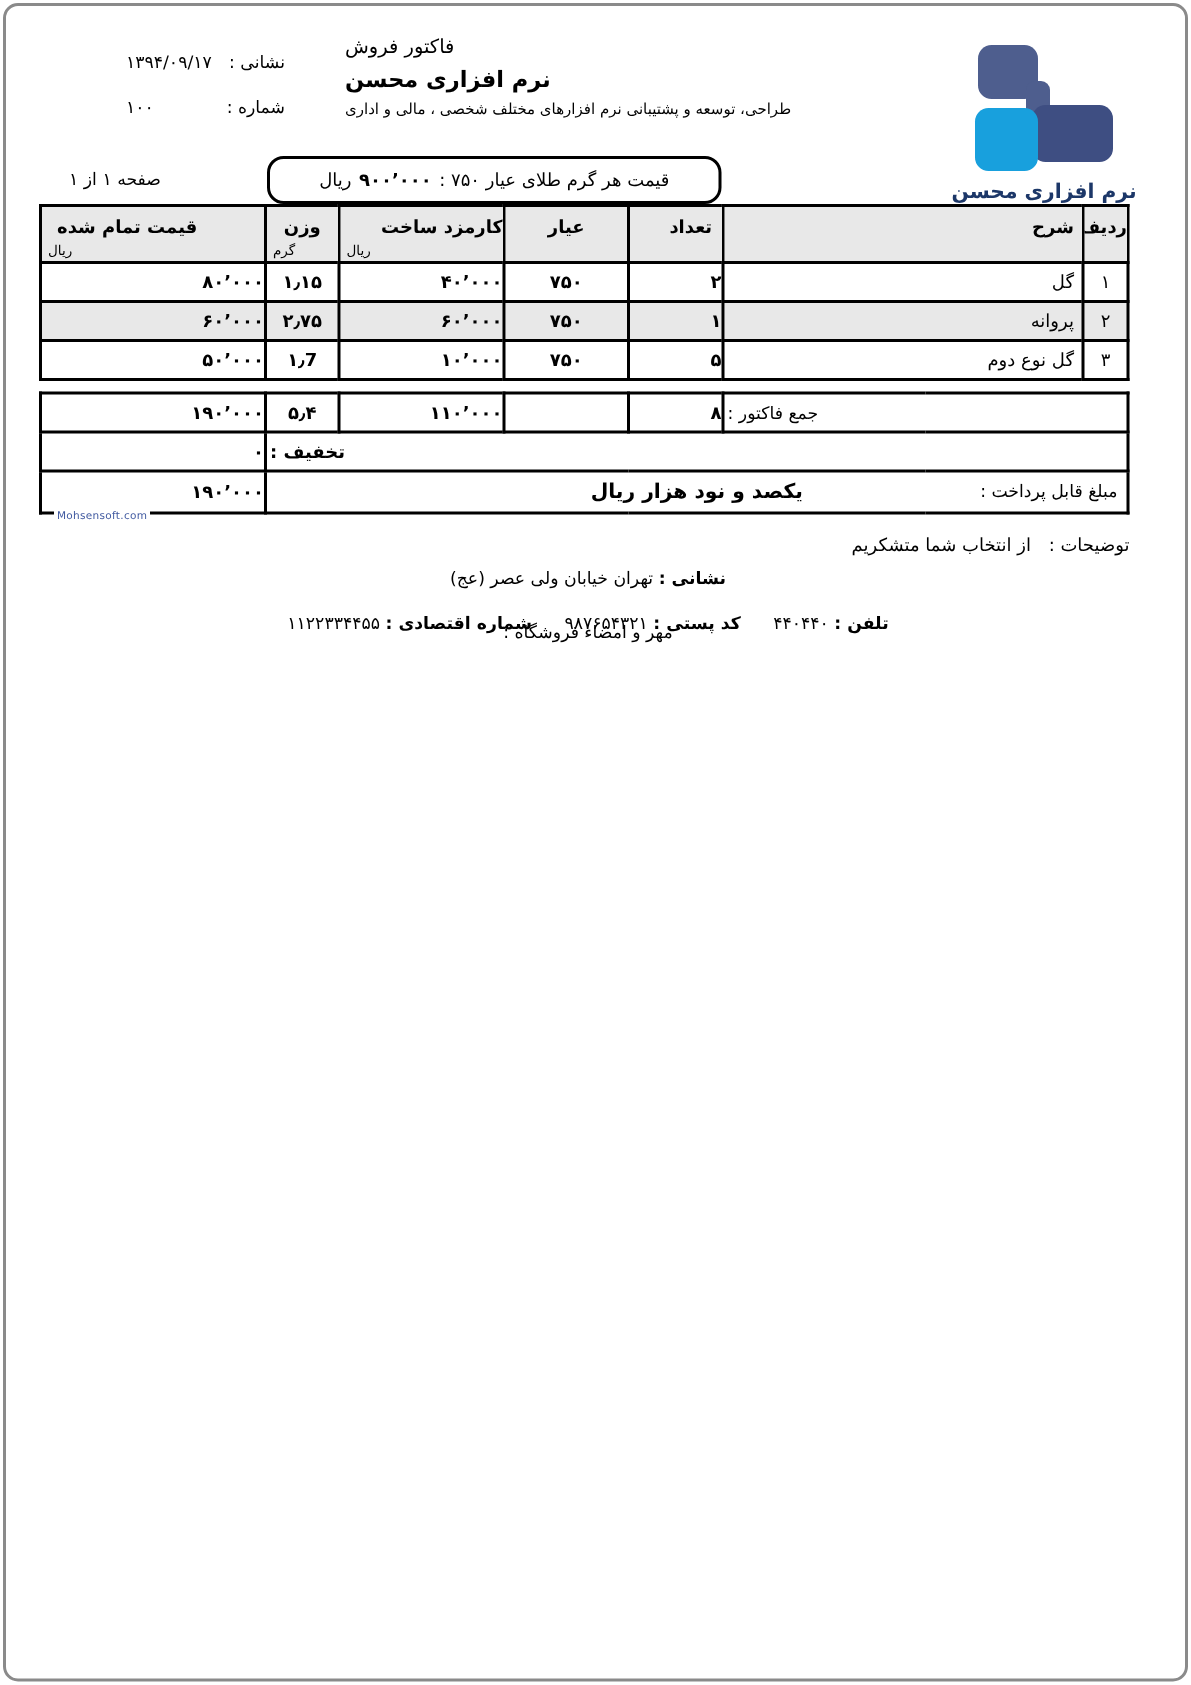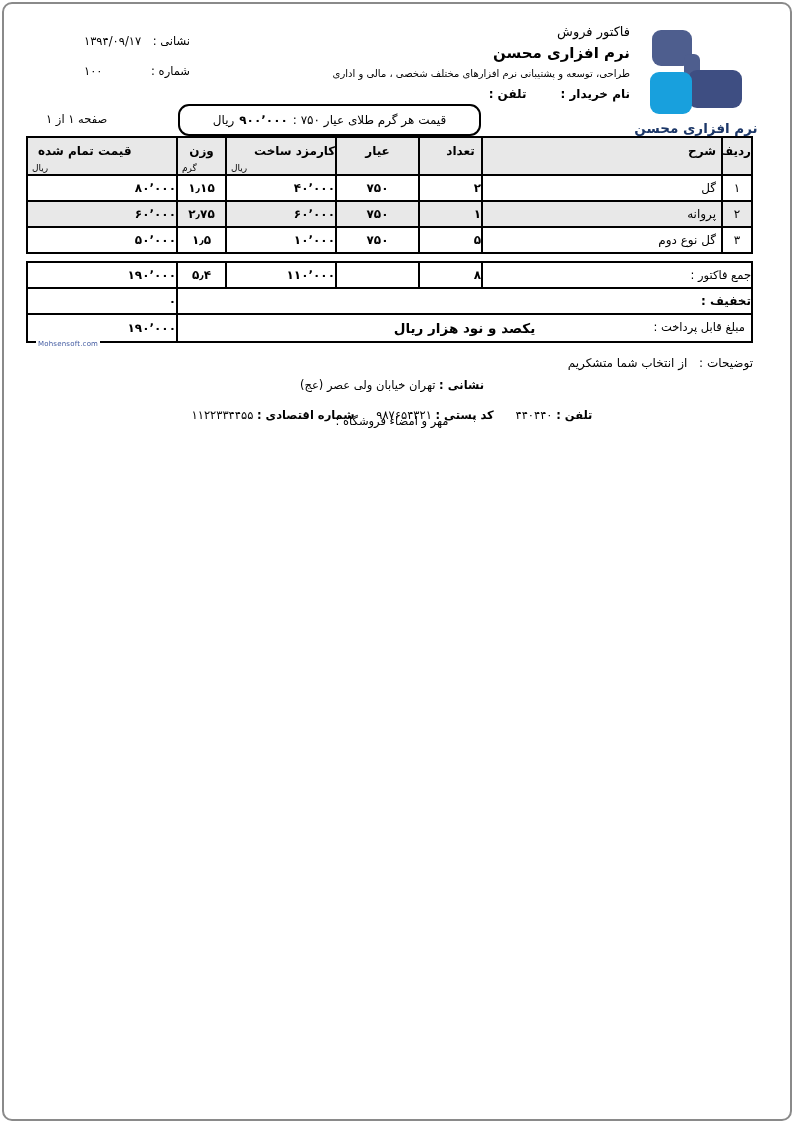--- a/index.html
+++ b/index.html
@@ -9,21 +9,21 @@
     position:relative; width:794px; height:1123px; background:#fff;
     overflow:hidden; margin:0 auto;
   }
   .page-frame {
     position:absolute; inset:2px; border:2px solid #8a8a8a; border-radius:10px;
     pointer-events:none;
   }
   
   .meta-left { position:absolute; left:84px; top:34px; width:106px; direction:rtl; font-size:11.5px; }
   .meta-row { display:flex; justify-content:space-between; margin-bottom:16px; }
-  .header-center { position:absolute; left:230px; top:24px; width:400px; text-align:right; direction:rtl; }
+  .header-center { position:absolute; left:230px; top:24px; width:400px; text-align:left; direction:rtl; }
   .invoice-type { font-size:13px; }
   .company-name { font-size:15px; font-weight:bold; margin-top:5px; }
   .company-subtitle { font-size:10px; margin-top:6px; }
   .buyer-line { font-size:12px; font-weight:bold; margin-top:8px; }
   .buyer-gap { display:inline-block; width:34px; }
   .page-info { position:absolute; left:46px; top:112px; font-size:11.5px; direction:rtl; }
   
   .logo { position:absolute; top:30px; right:34px; width:128px; height:106px; }
   .logo .sq { position:absolute; }
   .sq-top    { left:20px; top:0;    width:40px; height:36px; border-radius:9px;  background:#4e5e8e; }
@@ -54,21 +54,21 @@
   tr.alt td { background:#e8e8e8; }
   .c-no    { width:30px;  text-align:center; }
   .c-desc  { width:240px; text-align:right; padding-right:5px; }
   .c-qty   { width:63px;  font-weight:bold;padding-left:20px; }
   .c-karat { width:83px;  text-align:center; font-weight:bold; }
   .c-fee   { width:110px; text-align:right; padding-left:27px; font-weight:bold; direction:ltr; }
   .c-wt    { width:49px;  text-align:center; font-weight:bold; }
   .c-price { width:150px; text-align:right; padding-left:10px; font-weight:bold; direction:ltr; }
   .c-fee, .c-price { text-align:left; } 
   td.c-fee, td.c-price { direction:ltr; text-align:right; padding-right:0; padding-left:12px; }
-  .sum-label { text-align:right; padding-left:2px; font-size:11.5px; }
+  .sum-label { text-align:left; padding-left:2px; font-size:11.5px; }
   .discount-label { font-weight:bold; font-size:12px; }
   .payable-cell { position:relative; }
   .payable-label { position:absolute; right:6px; top:5px; font-size:11.5px; font-weight:normal; }
   .payable-words { display:block; text-align:center; font-weight:bold; font-size:13.5px; }
   tr.payable-row td { height:28px; }
   .watermark {
     position:absolute; left:36px; top:340px; font-size:7px; color:#4059a0;
     background:#fff; padding:0 2px; z-index:3; letter-spacing:.2px;
   }
   
@@ -95,23 +95,20 @@
     <div class="meta-row">
       <span>شماره :</span>
       <span>۱۰۰</span>
     </div>
   </div>
 
   <div class="header-center">
     <div class="invoice-type">فاکتور فروش</div>
     <div class="company-name">نرم افزاری محسن</div>
     <div class="company-subtitle">طراحی، توسعه و پشتیبانی نرم افزارهای مختلف شخصی ، مالی و اداری</div>
-    <div class="buyer-line">
-      <span>نام خریدار :</span><span class="buyer-gap"></span><span>تلفن :</span>
-    </div>
   </div>
 
   <div class="logo">
     <div class="sq sq-top"></div>
     <div class="sq sq-bridge"></div>
     <div class="sq sq-navy"></div>
     <div class="sq sq-blue"></div>
     <div class="logo-wordmark">نرم افزاری محسن</div>
   </div>
 
@@ -152,21 +149,21 @@
         <td class="c-fee">۶۰٬۰۰۰</td>
         <td class="c-wt">۲٫۷۵</td>
         <td class="c-price">۶۰٬۰۰۰</td>
       </tr>
       <tr>
         <td class="c-no">۳</td>
         <td class="c-desc">گل نوع دوم</td>
         <td class="c-qty">۵</td>
         <td class="c-karat">۷۵۰</td>
         <td class="c-fee">۱۰٬۰۰۰</td>
-        <td class="c-wt">۱٫۵</td>
+        <td class="c-wt">۱٫7</td>
         <td class="c-price">۵۰٬۰۰۰</td>
       </tr>
     </tbody>
       </table>
   </div>
 
   <div class="tbl-wrap sum-tbl-wrap">
     <table>
       <tbody>
           <tr>

